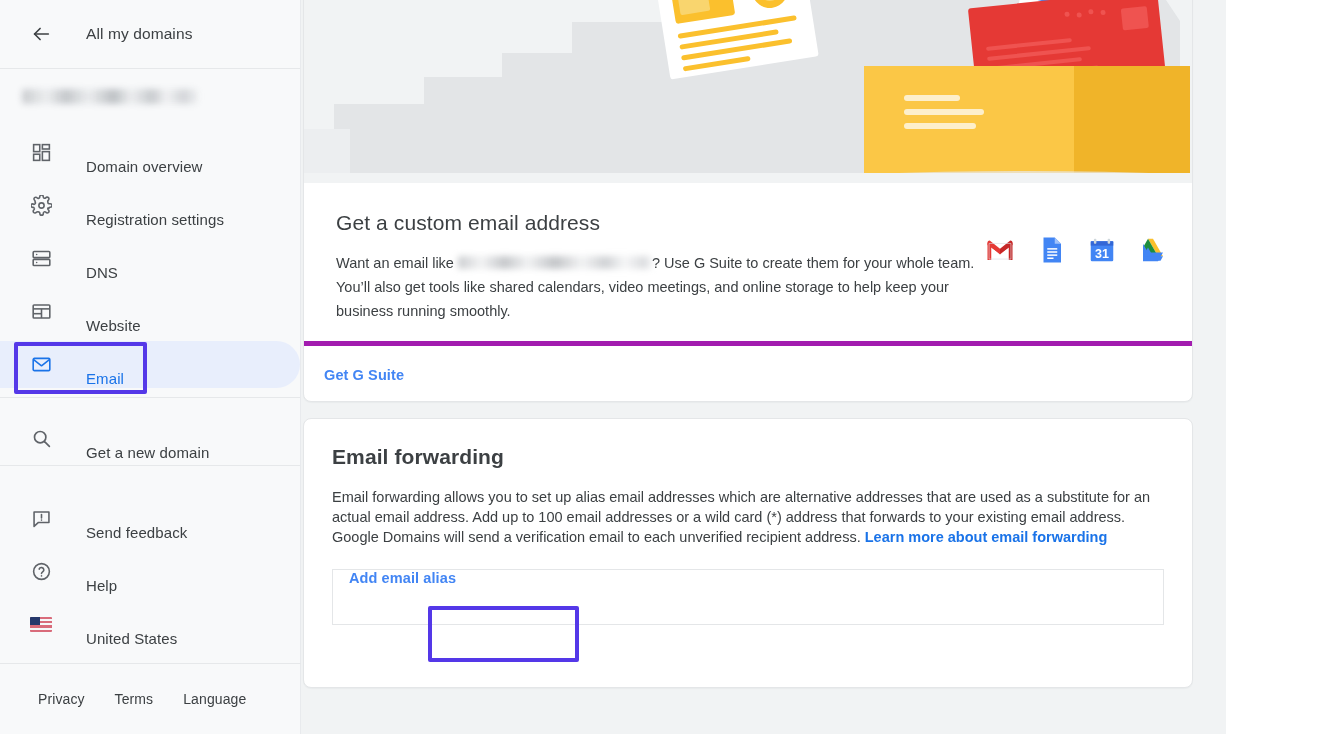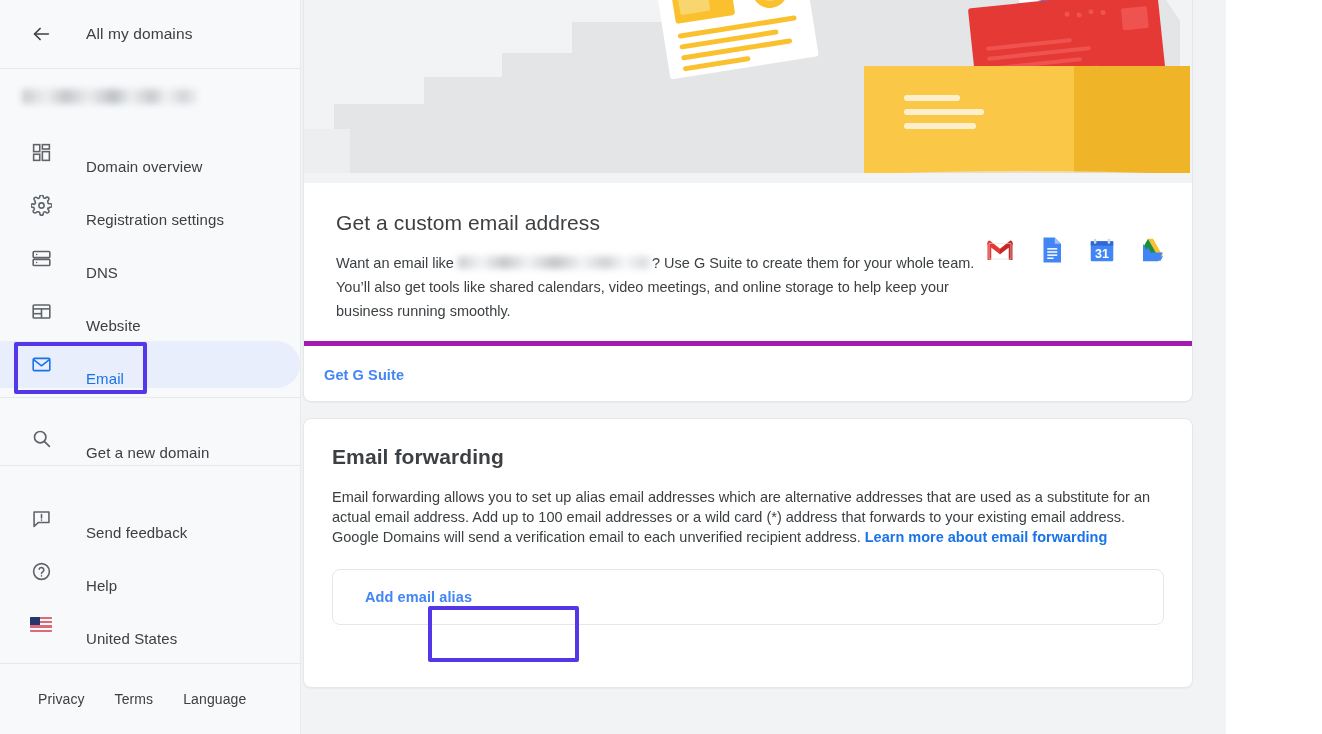--- a/index.html
+++ b/index.html
@@ -247,25 +247,24 @@
     max-width: 836px;
   }
   .fwd-text a {
     color: #1a73e8;
     font-weight: 600;
     text-decoration: none;
     cursor: pointer;
   }
   .alias-row {
     border: 1px solid #e4e6e8;
-    border-radius: 8px;
+    border-radius: 0;
     height: 56px;
     display: flex;
-    align-items: center;
-    padding-left: 32px;
+    padding-left: 16px;
   }
   .alias-link {
     color: #4285f4;
     font-size: 14.5px;
     font-weight: 600;
     text-decoration: none;
     cursor: pointer;
     letter-spacing: .1px;
   }
 

